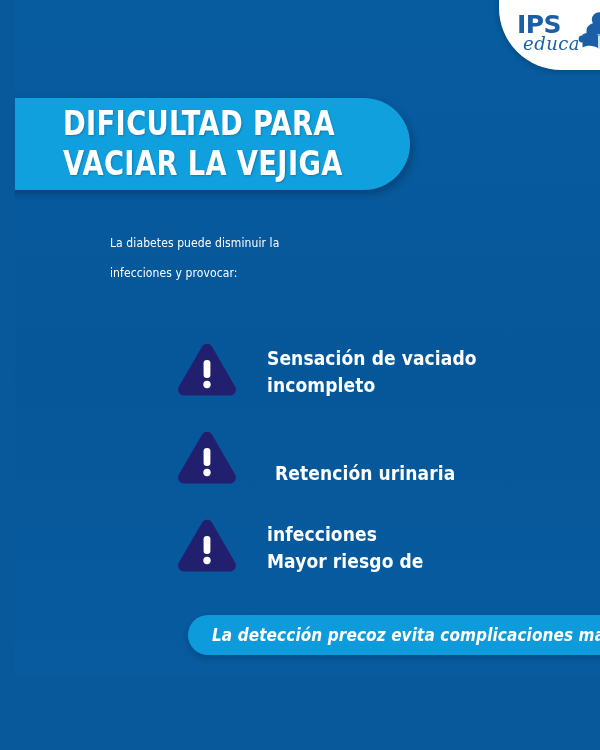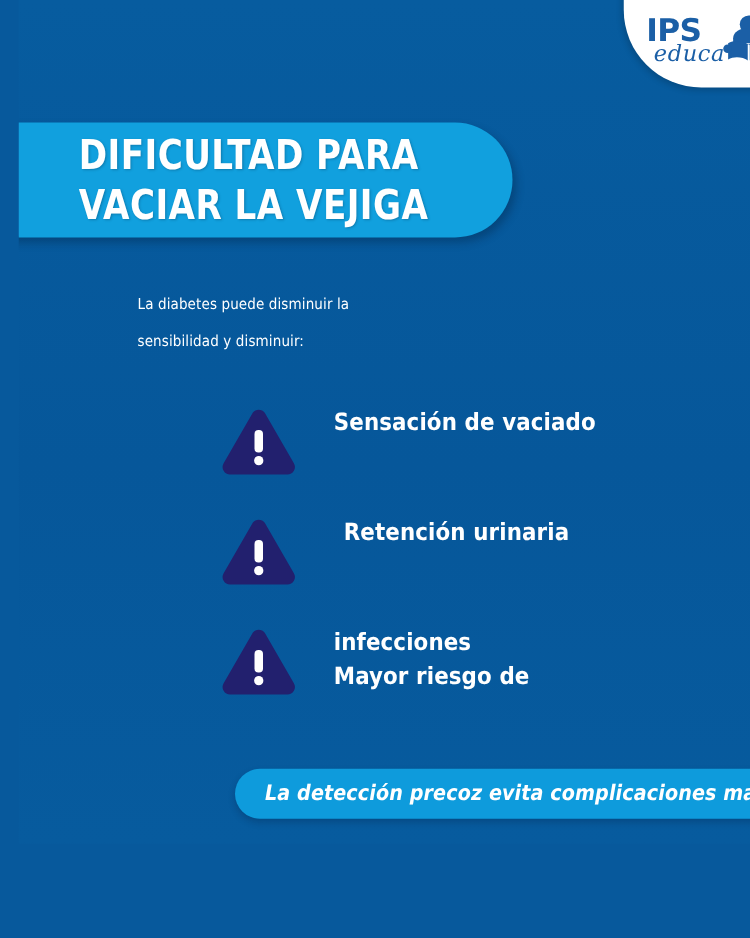--- a/index.html
+++ b/index.html
@@ -117,21 +117,21 @@
   
   .bullets {
     position: absolute;
     left: 160px;
     top: 325px;
     width: 420px;
   }
   .bullet-row {
     position: relative;
     display: flex;
-    align-items: flex-start;
+    align-items: flex-end;
     min-height: 74px;
     margin-bottom: 14px;
   }
   .warn-icon {
     position: relative;
     flex: 0 0 auto;
     width: 64px;
     height: 58px;
     margin-right: 28px;
   }
@@ -196,35 +196,36 @@
 
   <div class="title-banner">
     <div class="title-text">
       <span class="title-line">DIFICULTAD PARA</span>
       <span class="title-line">VACIAR LA VEJIGA</span>
     </div>
   </div>
 
   <div class="intro">
     <span>La diabetes puede disminuir la</span>
-    <span>sensibilidad y disminuir:</span>
+    <span>infecciones y provocar:</span>
   </div>
 
   <div class="bullets">
 
     <div class="bullet-row row-1">
       <div class="warn-icon">
         <svg viewBox="0 0 64 58" width="64" height="58" aria-hidden="true">
           <path d="M27.2 5.2a6 6 0 0 1 9.6 0l23.3 40.4a6 6 0 0 1-5.2 9H9.1a6 6 0 0 1-5.2-9z" fill="#22206E"></path>
           <rect x="28.6" y="19" width="6.8" height="18" rx="3.2" fill="#FFFFFF"></rect>
           <circle cx="32" cy="43.5" r="3.7" fill="#FFFFFF"></circle>
         </svg>
       </div>
       <div class="bullet-text">
         <span>Sensación de vaciado</span>
+        <span>incompleto</span>
       </div>
     </div>
 
     <div class="bullet-row row-2">
       <div class="warn-icon">
         <svg viewBox="0 0 64 58" width="64" height="58" aria-hidden="true">
           <path d="M27.2 5.2a6 6 0 0 1 9.6 0l23.3 40.4a6 6 0 0 1-5.2 9H9.1a6 6 0 0 1-5.2-9z" fill="#22206E"></path>
           <rect x="28.6" y="19" width="6.8" height="18" rx="3.2" fill="#FFFFFF"></rect>
           <circle cx="32" cy="43.5" r="3.7" fill="#FFFFFF"></circle>
         </svg>

